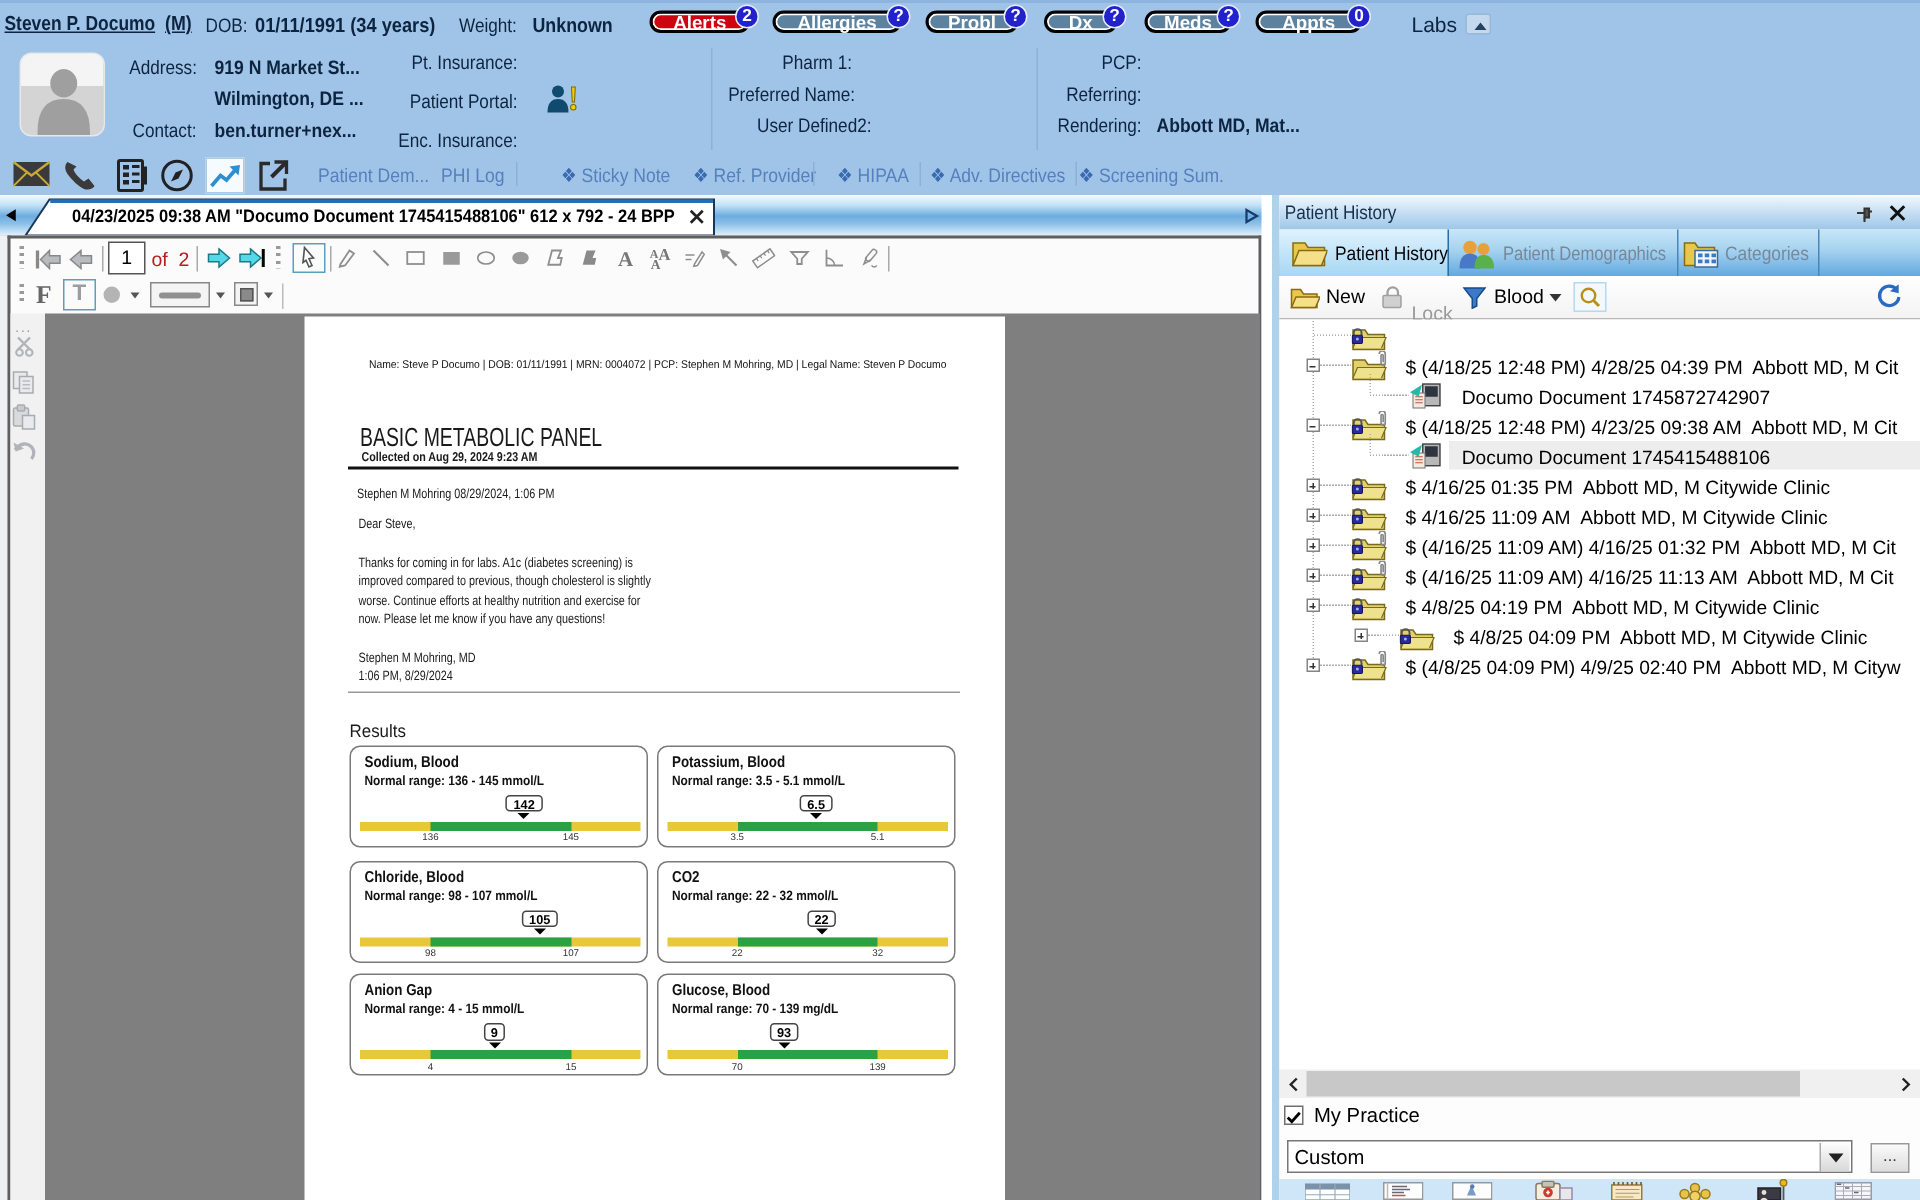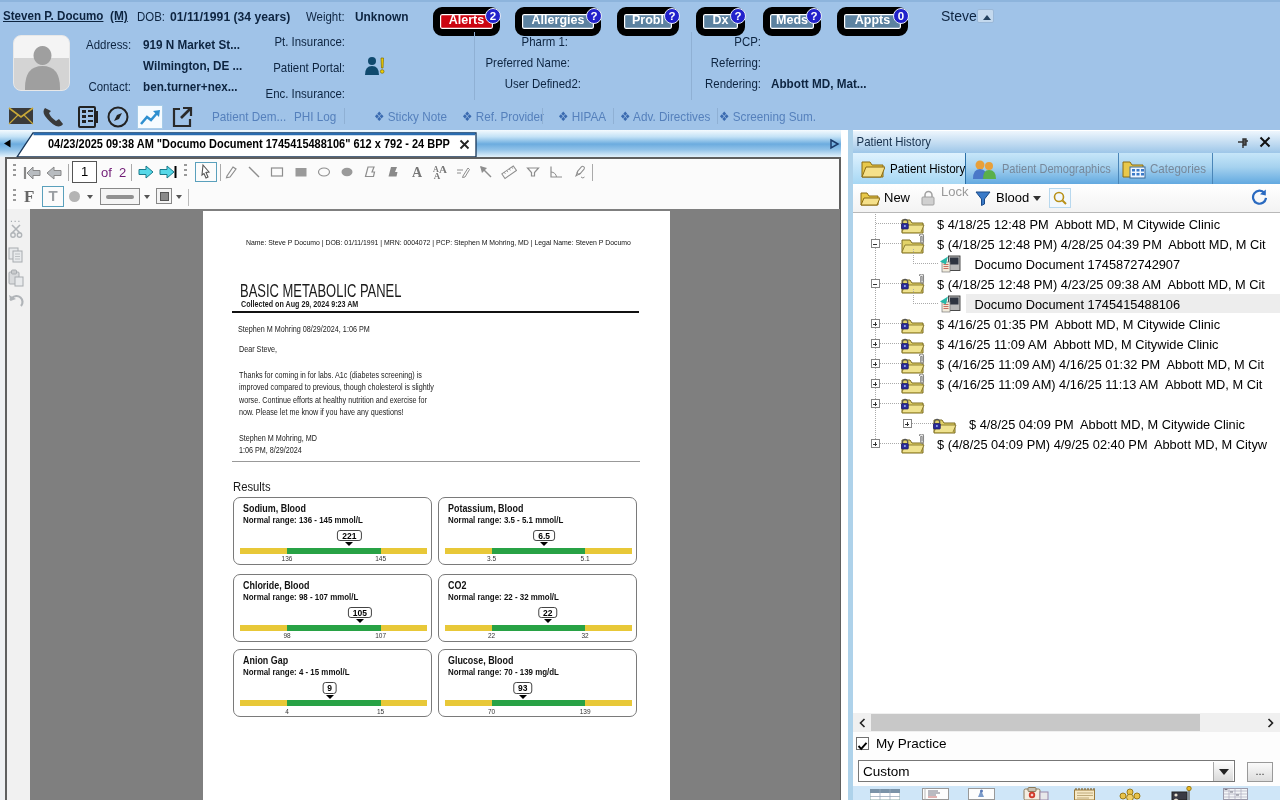--- a/index.html
+++ b/index.html
@@ -4,21 +4,21 @@
 <style>
 * { margin:0; padding:0; box-sizing:border-box; }
 html,body { width:1280px; height:800px; overflow:hidden; font-family:"Liberation Sans", sans-serif; }
 #app { position:relative; width:1280px; height:800px; background:#a0c3e8; }
 .abs { position:absolute; }
 
 
 #hdr { position:absolute; left:0; top:0; width:1280px; height:130px; background:#a0c3e8; border-top:2px solid #8db4dc; }
 .lbl { color:#0d2440; font-size:13px; transform:scaleX(.88); transform-origin:100% 50%; }
 .val { color:#0d2440; font-size:13px; font-weight:bold; transform:scaleX(.9); transform-origin:0 50%; }
-.pill { position:absolute; top:5px; height:29px; border:7px solid #000000; border-radius:9px; box-shadow:inset 0 0 0 1.2px #fff; background:#5c82a0; color:#fff; font-size:12.5px; font-weight:bold; text-align:center; line-height:13.5px; }
+.pill { position:absolute; top:5px; height:15px; border:2px solid #000000; border-radius:9px; box-shadow:inset 0 0 0 1.2px #fff; background:#5c82a0; color:#fff; font-size:12.5px; font-weight:bold; text-align:center; line-height:13.5px; }
 .badge { position:absolute; top:-6px; right:-8px; width:16px; height:16px; border-radius:50%; background:#2222cc; border:1px solid #e8eef8; color:#fff; font-size:11.5px; font-weight:bold; text-align:center; line-height:15px; }
 .vline { position:absolute; width:1px; background:#8fb0d4; }
 
 
 .hicon { position:absolute; top:103px; width:28px; height:24px; }
 .hlink { position:absolute; top:107px; color:#5580bc; font-size:13px; transform:scaleX(.9); transform-origin:0 50%; white-space:nowrap; }
 
 
 #tabbar { position:absolute; left:0; top:130px; width:847px; height:27px; background:linear-gradient(180deg,#f4fafe 0%,#c3e2f6 25%,#6cacdf 52%,#8fc1e8 72%,#e2f1fb 100%); }
 .toolsep { position:absolute; top:164px; width:1px; height:17px; background:#aaa; }
@@ -65,21 +65,21 @@
     <div class="abs" style="left:137px;top:7px;font-size:13px;color:#0d2440;transform:scaleX(.88);transform-origin:0 50%;">DOB:</div>
     <div class="abs" style="left:170px;top:6.5px;font-size:13.5px;font-weight:bold;color:#0d2440;transform:scaleX(.9);transform-origin:0 50%;">01/11/1991 (34 years)</div>
     <div class="abs" style="left:306px;top:7px;font-size:13px;color:#0d2440;transform:scaleX(.88);transform-origin:0 50%;">Weight:</div>
     <div class="abs" style="left:355px;top:6.5px;font-size:13.5px;font-weight:bold;color:#0d2440;transform:scaleX(.88);transform-origin:0 50%;">Unknown</div>
     <div class="pill" style="left:433px;width:67px;background:#cc0511;">Alerts<div class="badge">2</div></div>
     <div class="pill" style="left:515px;width:86px;">Allergies<div class="badge">?</div></div>
     <div class="pill" style="left:617px;width:62px;">Probl<div class="badge">?</div></div>
     <div class="pill" style="left:696px;width:49px;">Dx<div class="badge">?</div></div>
     <div class="pill" style="left:763px;width:58px;">Meds<div class="badge">?</div></div>
     <div class="pill" style="left:837px;width:71px;">Appts<div class="badge">0</div></div>
-    <div class="abs" style="left:941px;top:6px;font-size:14px;color:#0d2440;">Steve</div>
+    <div class="abs" style="left:941px;top:6px;font-size:14px;color:#0d2440;">Labs</div>
     <div class="abs" style="left:977px;top:7px;width:17px;height:14px;background:#c4d9ee;border:1px solid #9ab8d8;border-radius:2px;">
         <div class="abs" style="left:4.5px;top:5px;width:0;height:0;border-left:4px solid transparent;border-right:4px solid transparent;border-bottom:5px solid #24425f;"></div>
       </div>
 
     <div class="abs" style="left:13px;top:33px;width:57px;height:56px;border-radius:8px;background:linear-gradient(#f4f4f4 0 40%,#d4d4d4 40% 100%);border:1px solid #e8e8e8;overflow:hidden;">
       <svg width="57" height="56" viewBox="0 0 57 56">
           <path d="M28.5 10 a9 9.5 0 1 1 -0.01 0 Z" fill="#9f9f9f"></path>
           <path d="M11 52 Q11 30 28.5 30 Q46 30 46 52 L46 56 L11 56 Z" fill="#9f9f9f"></path>
         </svg>
     </div>
@@ -173,21 +173,21 @@
     <div class="grip" style="left:13px;top:164px;height:15px;"></div>
     <svg class="abs" style="left:23px;top:166px;" width="19" height="14" viewBox="0 0 19 14">
         <path d="M2 1 L2 13" stroke="#888" stroke-width="2.2"></path>
         <path d="M17 4.5 L10 4.5 L10 1 L4 7 L10 13 L10 9.5 L17 9.5 Z" fill="#b8bcc0" stroke="#888" stroke-width="1"></path>
       </svg>
     <svg class="abs" style="left:45px;top:166px;" width="17" height="14" viewBox="0 0 17 14">
         <path d="M16 4.5 L9 4.5 L9 1 L2 7 L9 13 L9 9.5 L16 9.5 Z" fill="#b8bcc0" stroke="#888" stroke-width="1"></path>
       </svg>
     <div class="toolsep" style="left:68px;"></div>
     <div class="abs" style="left:72px;top:161px;width:25px;height:22px;background:#fff;border:1.4px solid #555;font-size:13px;color:#000;text-align:center;line-height:20px;">1</div>
-    <div class="abs" style="left:101px;top:165px;font-size:13px;color:#701a75;">of&nbsp; 2</div>
+    <div class="abs" style="left:101px;top:165px;font-size:13px;color:#b91c1c;">of&nbsp; 2</div>
     <div class="toolsep" style="left:131px;"></div>
     <svg class="abs" style="left:138px;top:165px;" width="17" height="14" viewBox="0 0 17 14">
         <path d="M1 4.5 L8 4.5 L8 1 L15 7 L8 13 L8 9.5 L1 9.5 Z" fill="#55d8e8" stroke="#1a7a8a" stroke-width="1"></path>
       </svg>
     <svg class="abs" style="left:159px;top:165px;" width="19" height="14" viewBox="0 0 19 14">
         <path d="M1 4.5 L8 4.5 L8 1 L15 7 L8 13 L8 9.5 L1 9.5 Z" fill="#55d8e8" stroke="#1a7a8a" stroke-width="1"></path>
         <path d="M16.5 1 L16.5 13" stroke="#000" stroke-width="2"></path>
       </svg>
     <div class="grip" style="left:184px;top:164px;height:15px;"></div>
     <div class="abs" style="left:195px;top:162px;width:22px;height:20px;border:1.4px solid #5aa0bc;background:#fbfbfb;"><svg width="19" height="17" viewBox="0 0 19 17">
@@ -303,21 +303,21 @@
     <div class="abs" style="left:29px;top:99.5px;width:407px;height:2px;background:#111;"></div>
     <div class="abs" style="left:35px;top:113px;font-size:9px;color:#1a1a1a;transform:scaleX(.8);transform-origin:0 50%;white-space:nowrap;">Stephen M Mohring 08/29/2024, 1:06 PM</div>
     <div class="abs" style="left:36px;top:133px;font-size:9px;color:#1a1a1a;transform:scaleX(.8);transform-origin:0 50%;white-space:nowrap;">Dear Steve,</div>
     <div class="abs" style="left:36px;top:158px;font-size:9px;color:#1a1a1a;line-height:12.4px;transform:scaleX(.8);transform-origin:0 0;white-space:nowrap;">Thanks for coming in for labs. A1c (diabetes screening) is<br>improved compared to previous, though cholesterol is slightly<br>worse. Continue efforts at healthy nutrition and exercise for<br>now. Please let me know if you have any questions!</div>
     <div class="abs" style="left:36px;top:221px;font-size:9px;color:#1a1a1a;line-height:12.4px;transform:scaleX(.8);transform-origin:0 0;white-space:nowrap;">Stephen M Mohring, MD<br>1:06 PM, 8/29/2024</div>
     <div class="abs" style="left:29px;top:250px;width:408px;height:1px;background:#999;"></div>
     <div class="abs" style="left:30px;top:269px;font-size:12px;color:#1a1a1a;transform:scaleX(.94);transform-origin:0 50%;">Results</div>
     <div class="card" style="left:30px;top:285.5px;">
       <div class="t1">Sodium, Blood</div>
       <div class="t2">Normal range: 136 - 145 mmol/L</div>
-      <div class="vbox" style="left:115.4px;">221</div>
+      <div class="vbox" style="left:115.4px;">142</div>
       <div class="tri" style="left:115.4px;"></div>
       <div class="bar">
           <div class="green"></div>
         </div>
       <div class="bl" style="left:53.0px;">136</div>
       <div class="bl" style="left:146.6px;">145</div>
     </div>
     <div class="card" style="left:234.5px;top:285.5px;">
       <div class="t1">Potassium, Blood</div>
       <div class="t2">Normal range: 3.5 - 5.1 mmol/L</div>
@@ -416,21 +416,21 @@
     <div id="rtoolbar">
       <svg class="abs" style="left:7px;top:6px;" width="20" height="17" viewBox="0 0 20 17">
           <path d="M1 3 L7 3 L9 6 L18 6 L18 15 L1 15 Z" fill="#e8c84a" stroke="#8a6a10" stroke-width="1"></path>
           <path d="M1 15 L4 8 L20 8 L17 15 Z" fill="#f5e08a" stroke="#8a6a10" stroke-width="1"></path>
         </svg>
       <div class="abs" style="left:31px;top:6px;font-size:13px;color:#000;">New</div>
       <svg class="abs" style="left:67px;top:6px;" width="17" height="17" viewBox="0 0 17 17">
           <rect x="2" y="7" width="12" height="8" rx="1" fill="#d0d0d0" stroke="#a0a0a0"></rect>
           <path d="M5 7 V5 a3.5 3.5 0 0 1 7 0 V7" fill="none" stroke="#a0a0a0" stroke-width="1.5"></path>
         </svg>
-      <div class="abs" style="left:88px;top:0;font-size:13px;color:#9a9a9a;">Lock</div>
+      <div class="abs" style="left:88px;top:17px;font-size:13px;color:#9a9a9a;">Lock</div>
       <svg class="abs" style="left:122px;top:7px;" width="16" height="15" viewBox="0 0 16 15">
           <path d="M1 1 L15 1 L9.5 8 L9.5 13 L6.5 14.5 L6.5 8 Z" fill="#3a7ac8" stroke="#1a4a88"></path>
         </svg>
       <div class="abs" style="left:143px;top:6px;font-size:13px;color:#000;">Blood</div>
       <div class="abs" style="left:180px;top:12px;width:0;height:0;border-left:4px solid transparent;border-right:4px solid transparent;border-top:5px solid #333;"></div>
       <div class="abs" style="left:196px;top:4px;width:22px;height:20px;border:1px solid #b8d8ee;background:#f2f8fd;"><svg width="20" height="18" viewBox="0 0 20 18">
             <circle cx="9" cy="8" r="4.5" fill="none" stroke="#b89018" stroke-width="1.6"></circle>
             <path d="M12.5 11.5 L16 15" stroke="#b89018" stroke-width="2"></path>
           </svg></div>
       <svg class="abs" style="left:398px;top:5px;" width="16" height="18" viewBox="0 0 16 18">
@@ -444,21 +444,20 @@
           <div class="abs" style="left:22.5px;top:9px;width:25px;height:1px;background-image:repeating-linear-gradient(90deg,#aaa 0 1px,transparent 1px 2px);"></div>
           <svg class="abs" style="left:47.5px;top:1px;" width="24" height="19" viewBox="0 0 24 19">
             <g transform="translate(0,1)">
               <path d="M1 4 L9 4 L11 7 L22 7 L22 17 L1 17 Z" fill="#e2d268" stroke="#7a6a20" stroke-width="1"></path>
               <path d="M1 16 L4 9 L23 9 L20 16" fill="#efe28e" stroke="#7a6a20" stroke-width="0.8"></path>
             </g>
             <path d="M1.5 8.5 V7 a2.6 2.6 0 0 1 5.2 0 V8.5" fill="none" stroke="#555" stroke-width="1.3"></path>
             <rect x="0.5" y="8.5" width="6.8" height="5.5" rx="0.8" fill="#2a2a9a" stroke="#14145a" stroke-width="0.7"></rect>
             <circle cx="3.9" cy="11" r="1" fill="#9ab4f0"></circle>
           </svg>
-          <div class="txt" style="left:84px;">$ 4/18/25 12:48 PM&nbsp; Abbott MD, M Citywide Clinic</div>
         </div>
       <div class="trow" style="top:21px;">
           <div class="abs" style="left:26.5px;top:9px;width:21px;height:1px;background-image:repeating-linear-gradient(90deg,#aaa 0 1px,transparent 1px 2px);"></div>
           <div class="abs" style="left:17.5px;top:5px;width:9px;height:9px;border:1px solid #848484;background:#fff;">
             <div class="abs" style="left:1.5px;top:3.5px;width:4px;height:1px;background:#333;"></div>
           </div>
           <svg class="abs" style="left:47.5px;top:0px;" width="24" height="20" viewBox="0 0 24 20">
             <g transform="translate(0,2)">
               <path d="M1 4 L9 4 L11 7 L22 7 L22 17 L1 17 Z" fill="#e2d268" stroke="#7a6a20" stroke-width="1"></path>
               <path d="M1 16 L4 9 L23 9 L20 16" fill="#efe28e" stroke="#7a6a20" stroke-width="0.8"></path>
@@ -593,20 +592,21 @@
           </div>
           <svg class="abs" style="left:47.5px;top:1px;" width="24" height="19" viewBox="0 0 24 19">
             <g transform="translate(0,1)">
               <path d="M1 4 L9 4 L11 7 L22 7 L22 17 L1 17 Z" fill="#e2d268" stroke="#7a6a20" stroke-width="1"></path>
               <path d="M1 16 L4 9 L23 9 L20 16" fill="#efe28e" stroke="#7a6a20" stroke-width="0.8"></path>
             </g>
             <path d="M1.5 8.5 V7 a2.6 2.6 0 0 1 5.2 0 V8.5" fill="none" stroke="#555" stroke-width="1.3"></path>
             <rect x="0.5" y="8.5" width="6.8" height="5.5" rx="0.8" fill="#2a2a9a" stroke="#14145a" stroke-width="0.7"></rect>
             <circle cx="3.9" cy="11" r="1" fill="#9ab4f0"></circle>
           </svg>
+          <div class="txt" style="left:84px;">$ 4/8/25 04:19 PM&nbsp; Abbott MD, M Citywide Clinic</div>
         </div>
       <div class="trow" style="top:201px;margin-left:32px;">
           <div class="abs" style="left:26.5px;top:9px;width:21px;height:1px;background-image:repeating-linear-gradient(90deg,#aaa 0 1px,transparent 1px 2px);"></div>
           <div class="abs" style="left:17.5px;top:5px;width:9px;height:9px;border:1px solid #848484;background:#fff;">
             <div class="abs" style="left:1.5px;top:3.5px;width:4px;height:1px;background:#333;"></div>
             <div class="abs" style="left:3px;top:2px;width:1px;height:4px;background:#333;"></div>
           </div>
           <svg class="abs" style="left:47.5px;top:1px;" width="24" height="19" viewBox="0 0 24 19">
             <g transform="translate(0,1)">
               <path d="M1 4 L9 4 L11 7 L22 7 L22 17 L1 17 Z" fill="#e2d268" stroke="#7a6a20" stroke-width="1"></path>

